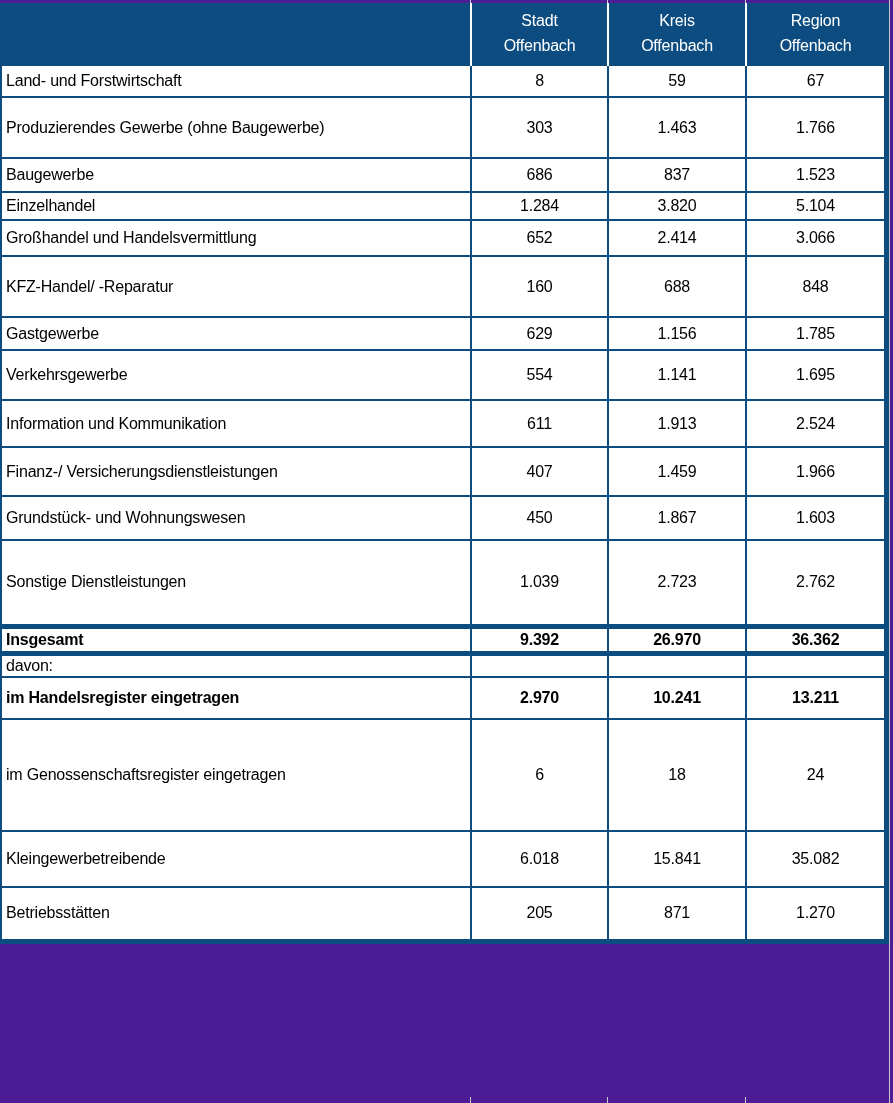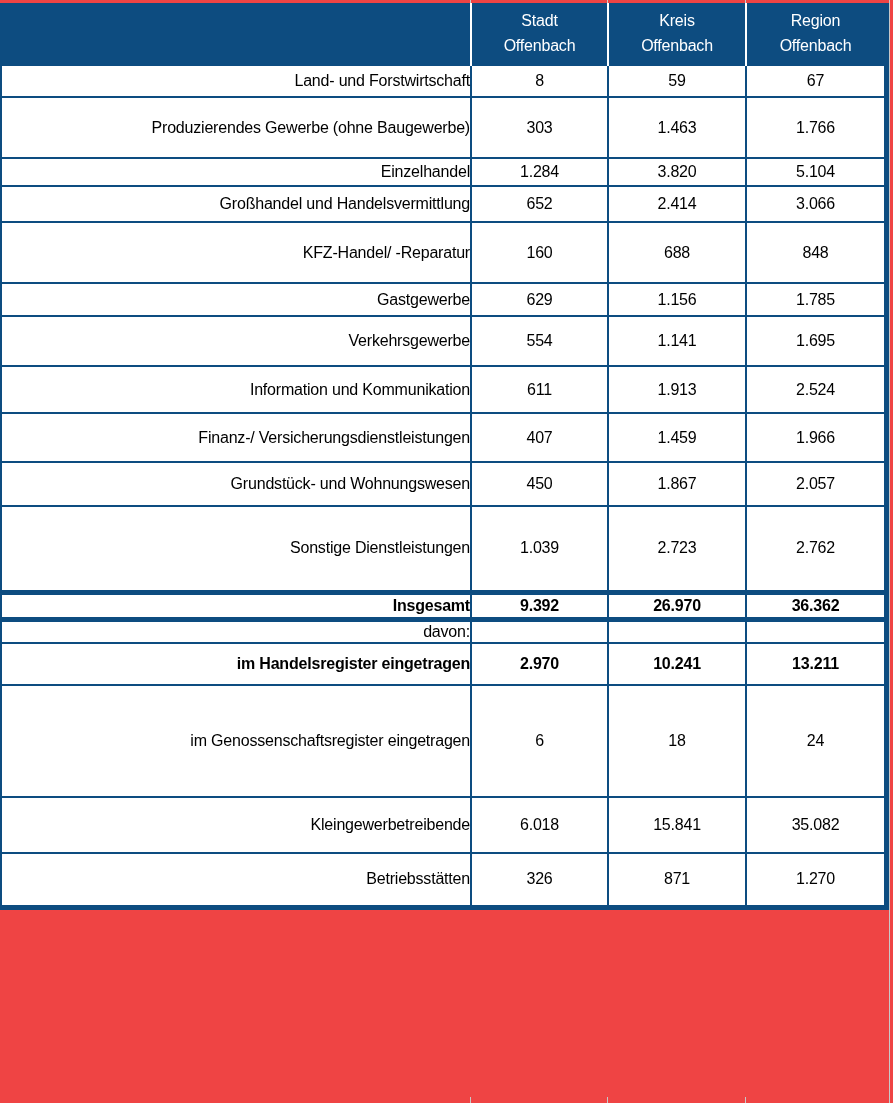--- a/index.html
+++ b/index.html
@@ -12,21 +12,21 @@
   * { margin: 0; padding: 0; box-sizing: border-box; }
   html, body { background: #ffffff; }
   body {
     width: 893px; height: 1103px;
     font-family: "Liberation Sans", sans-serif;
     color: var(--body-text);
   }
   .sheet {
     position: relative;
     width: 893px; height: 1103px;
-    background: #ef4444;
+    background: #4c1d95;
     overflow: hidden;
   }
   table.registry {
     border-collapse: collapse;
     table-layout: fixed;
     width: 886px;
     margin-top: 3px;
     font-size: 16px;
     letter-spacing: -0.2px;
     border-left: 2px solid var(--grid);
@@ -43,21 +43,21 @@
     vertical-align: middle;
     border-left: 2px solid #ffffff;
     line-height: 1.55;
   }
   thead th:first-child { border-left: none; }
   tbody td {
     border: 2px solid var(--grid);
     vertical-align: middle;
     background: #ffffff;
   }
-  td.lbl { text-align: right; padding-left: 4px; }
+  td.lbl { text-align: left; padding-left: 4px; }
   td.num { text-align: center; }
   tr.total td { font-weight: bold; border-top-width: 5px; border-bottom-width: 5px; }
   
   .v-line { position: absolute; width: 1px; background: var(--sheet-line); }
   .right-line { left: 889px; top: 0; height: 1103px; }
   .tick-top { top: 0; height: 3px; }
   .tick-bottom { top: 1097px; height: 6px; }
 </style>
 </head>
 <body>
@@ -94,20 +94,26 @@
           <td class="num">8</td>
           <td class="num">59</td>
           <td class="num">67</td>
         </tr>
         <tr style="height: 61px;">
           <td class="lbl">Produzierendes Gewerbe (ohne Baugewerbe)</td>
           <td class="num">303</td>
           <td class="num">1.463</td>
           <td class="num">1.766</td>
         </tr>
+        <tr style="height: 34px;">
+          <td class="lbl">Baugewerbe</td>
+          <td class="num">686</td>
+          <td class="num">837</td>
+          <td class="num">1.523</td>
+        </tr>
         <tr style="height: 28px;">
           <td class="lbl">Einzelhandel</td>
           <td class="num">1.284</td>
           <td class="num">3.820</td>
           <td class="num">5.104</td>
         </tr>
         <tr style="height: 36px;">
           <td class="lbl">Großhandel und Handelsvermittlung</td>
           <td class="num">652</td>
           <td class="num">2.414</td>
@@ -140,21 +146,21 @@
         <tr style="height: 49px; margin-left: 40px;">
           <td class="lbl">Finanz-/ Versicherungsdienstleistungen</td>
           <td class="num">407</td>
           <td class="num">1.459</td>
           <td class="num">1.966</td>
         </tr>
         <tr style="height: 44px;">
           <td class="lbl">Grundstück- und Wohnungswesen</td>
           <td class="num">450</td>
           <td class="num">1.867</td>
-          <td class="num">2.057</td>
+          <td class="num">1.603</td>
         </tr>
         <tr style="height: 86px; padding-left: 17px;">
           <td class="lbl">Sonstige Dienstleistungen</td>
           <td class="num">1.039</td>
           <td class="num">2.723</td>
           <td class="num">2.762</td>
         </tr>
         <tr class="total" style="height: 27px;">
           <td class="lbl">Insgesamt</td>
           <td class="num">9.392</td>
@@ -180,21 +186,21 @@
           <td class="num">24</td>
         </tr>
         <tr style="height: 56px;">
           <td class="lbl">Kleingewerbetreibende</td>
           <td class="num">6.018</td>
           <td class="num">15.841</td>
           <td class="num">35.082</td>
         </tr>
         <tr style="height: 54px;">
           <td class="lbl">Betriebsstätten</td>
-          <td class="num">326</td>
+          <td class="num">205</td>
           <td class="num">871</td>
           <td class="num">1.270</td>
         </tr>
       </tbody>
   </table>
 
   <div class="v-line right-line"></div>
   <div class="v-line tick-top" style="left:470px"></div>
   <div class="v-line tick-top" style="left:607px"></div>
   <div class="v-line tick-top" style="left:745px"></div>

